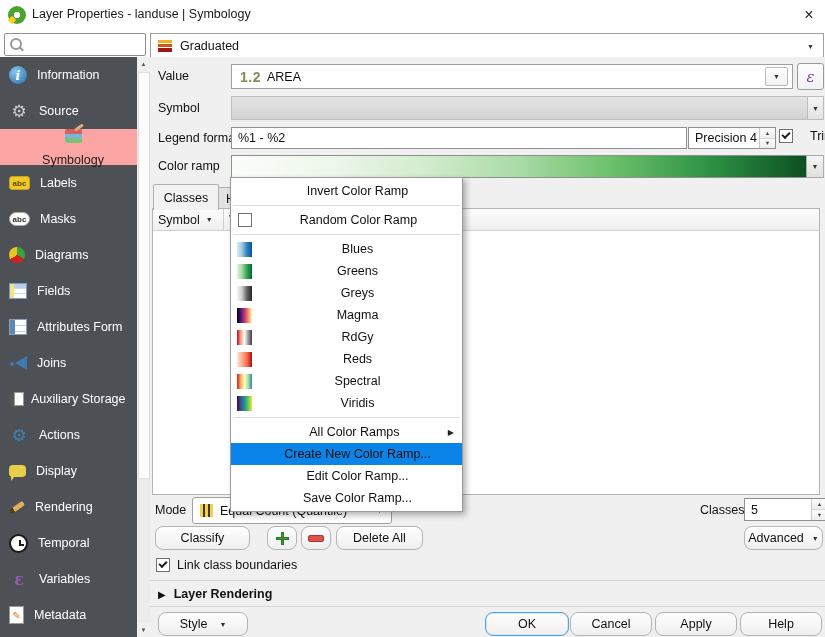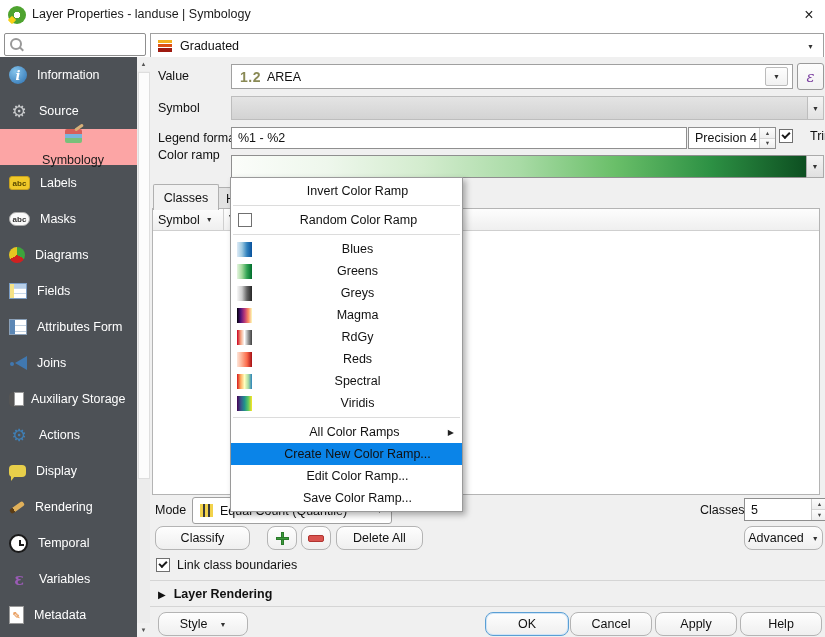--- a/index.html
+++ b/index.html
@@ -301,21 +301,21 @@
     <span class="spin-btns">
       <span class="sp">▲</span>
       <span class="sp">▼</span>
     </span>
   </div>
   <div id="trim-wrap">
     <span class="cb on"></span>
     <span>Trim</span>
   </div>
 
-  <span class="row-label" style="left:158px;top:148px;">Color ramp</span>
+  <span class="row-label" style="left:158px;top:159px;">Color ramp</span>
   <div id="ramp-bar" style="background: linear-gradient(90deg, rgb(251, 253, 250), rgb(238, 247, 236), rgb(211, 236, 206), rgb(169, 219, 166), rgb(106, 191, 105), rgb(45, 145, 68), rgb(13, 79, 33));"></div>
   <div id="ramp-arrow">
       <span class="dd">▼</span>
     </div>
 
   <div id="tab-histogram" class="tab">
     <span>Histogram</span>
   </div>
   <div id="tab-classes" class="tab">
     <span>Classes</span>

